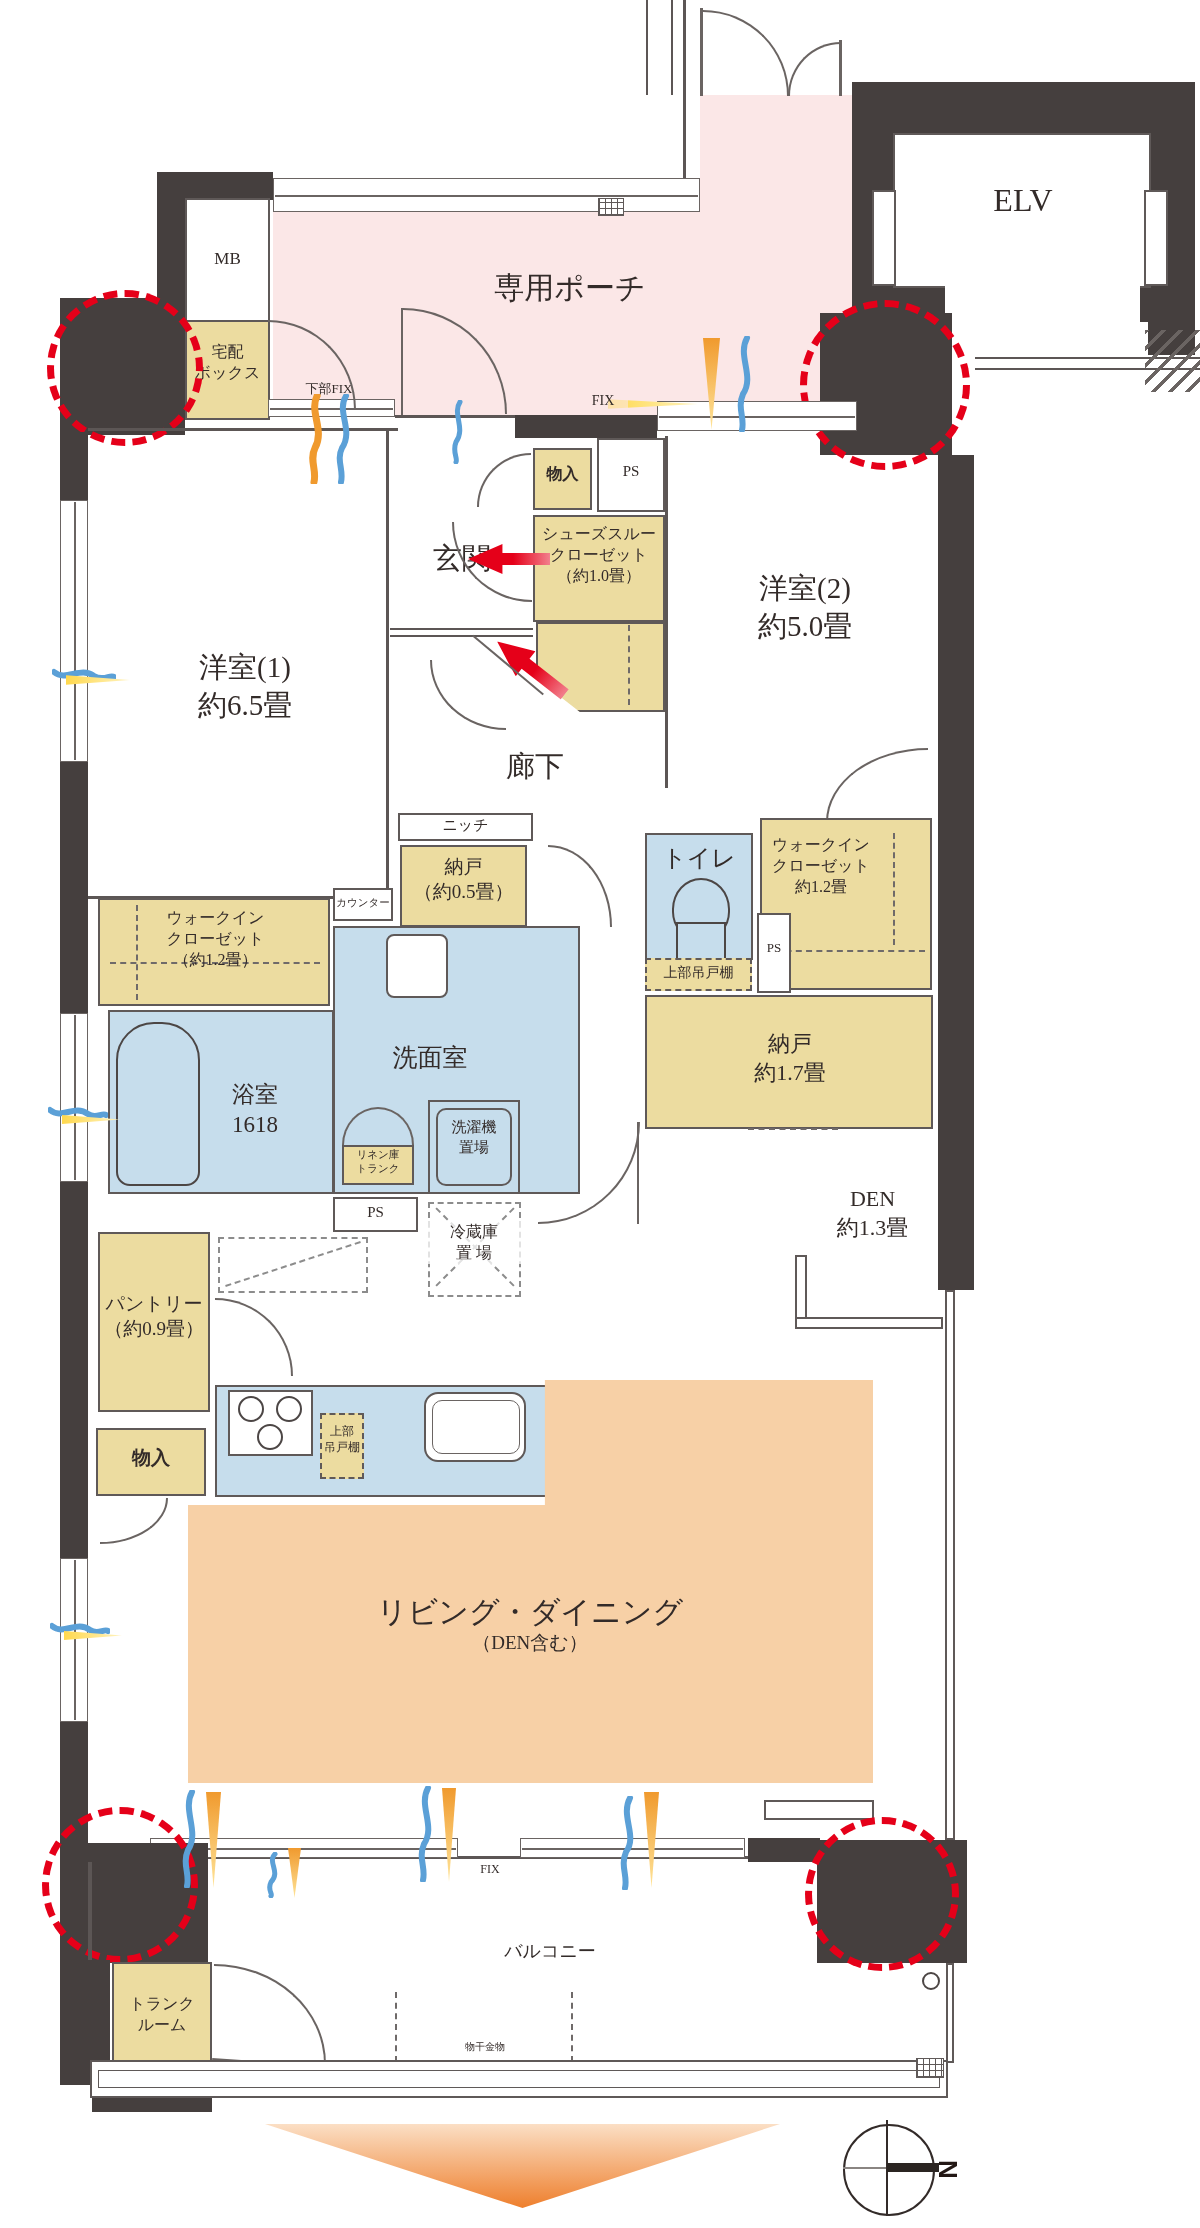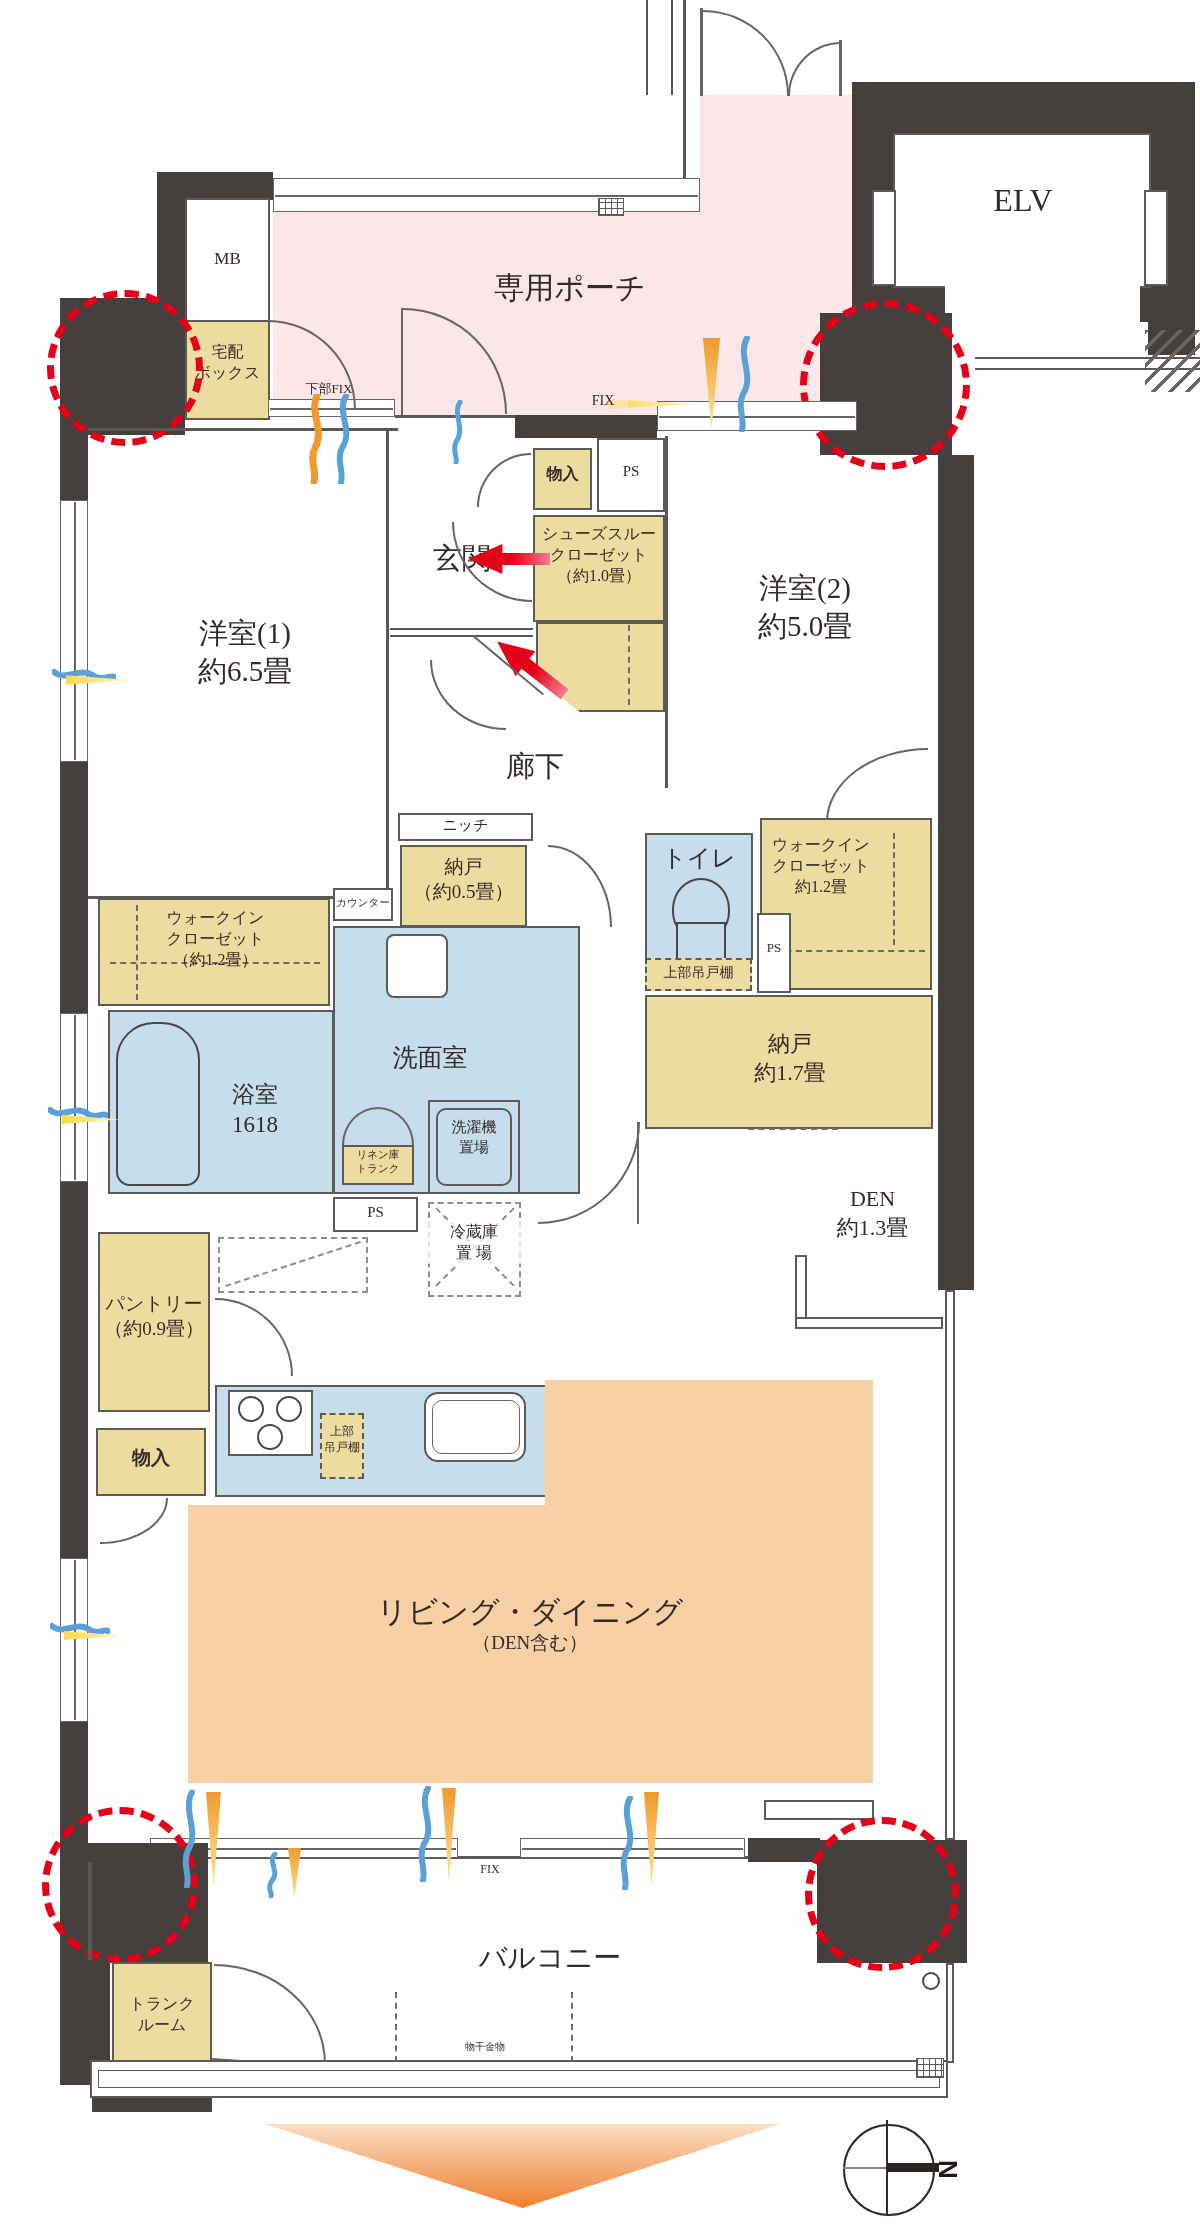--- a/index.html
+++ b/index.html
@@ -97,21 +97,21 @@
   <div class="a thin" style="left:395px;top:415px;width:120px;height:3px"></div>
   <div class="a wall" style="left:515px;top:415px;width:142px;height:23px"></div>
   <div class="a win h" style="left:657px;top:401px;width:200px;height:30px"></div>
   <div class="a taperH" style="left:608px;top:396px;width:90px;height:16px"></div>
   <div class="a lbl" style="left:578px;top:392px;width:50px;font-size:14px;background:rgba(251,231,231,.6)">FIX</div>
 
   <div class="a arcTR" style="left:268px;top:320px;width:88px;height:90px"></div>
   <div class="a leaf" style="left:401px;top:308px;width:2px;height:107px"></div>
   <div class="a arcTR" style="left:403px;top:308px;width:104px;height:106px"></div>
 
-  <div class="a lbl" style="left:130px;top:615px;width:230px;font-size:29px">
+  <div class="a lbl" style="left:130px;top:649px;width:230px;font-size:29px">
     <div>洋室(1)</div>
     <div>約6.5畳</div>
   </div>
   <div class="a thin" style="left:386px;top:431px;width:3px;height:474px"></div>
   <div class="a thin" style="left:88px;top:896px;width:300px;height:3px"></div>
 
   <div class="a lbl" style="left:412px;top:540px;width:100px;font-size:29px">玄関</div>
   <div class="a thin" style="left:390px;top:628px;width:143px;height:2px"></div>
   <div class="a thin" style="left:390px;top:635px;width:143px;height:2px"></div>
   <div class="a beige" style="left:533px;top:448px;width:59px;height:62px"></div>
@@ -266,21 +266,21 @@
   <div class="a win h" style="left:150px;top:1838px;width:308px;height:20px"></div>
   <div class="a win h" style="left:520px;top:1838px;width:225px;height:20px"></div>
   <div class="a lbl" style="left:462px;top:1862px;width:56px;font-size:12px">FIX</div>
   <div class="a wall" style="left:748px;top:1838px;width:72px;height:24px"></div>
   <div class="a wbox" style="left:764px;top:1800px;width:110px;height:20px"></div>
   <div class="a wall" style="left:60px;top:1843px;width:148px;height:120px"></div>
   <div class="a redc" style="left:42px;top:1807px;width:156px;height:156px"></div>
   <div class="a wall" style="left:817px;top:1840px;width:150px;height:123px"></div>
   <div class="a redc" style="left:805px;top:1817px;width:154px;height:154px"></div>
   <div class="a" style="left:922px;top:1972px;width:14px;height:14px;border:2px solid #4c4645;border-radius:50%;background:#fff"></div>
-  <div class="a lbl" style="left:460px;top:1940px;width:180px;font-size:28px">バルコニー</div>
+  <div class="a lbl" style="left:460px;top:1940px;width:180px;font-size:18px">バルコニー</div>
   <div class="a thin" style="left:88px;top:1862px;width:4px;height:200px"></div>
   <div class="a wbox" style="left:946px;top:1963px;width:8px;height:100px"></div>
 
   <div class="a wall" style="left:60px;top:1960px;width:50px;height:125px"></div>
   <div class="a wall" style="left:92px;top:2082px;width:120px;height:30px"></div>
   <div class="a beige" style="left:112px;top:1962px;width:100px;height:112px"></div>
   <div class="a lbl" style="left:106px;top:1994px;width:112px;font-size:16px">
     <div>トランク</div>
     <div>ルーム</div>
   </div>

